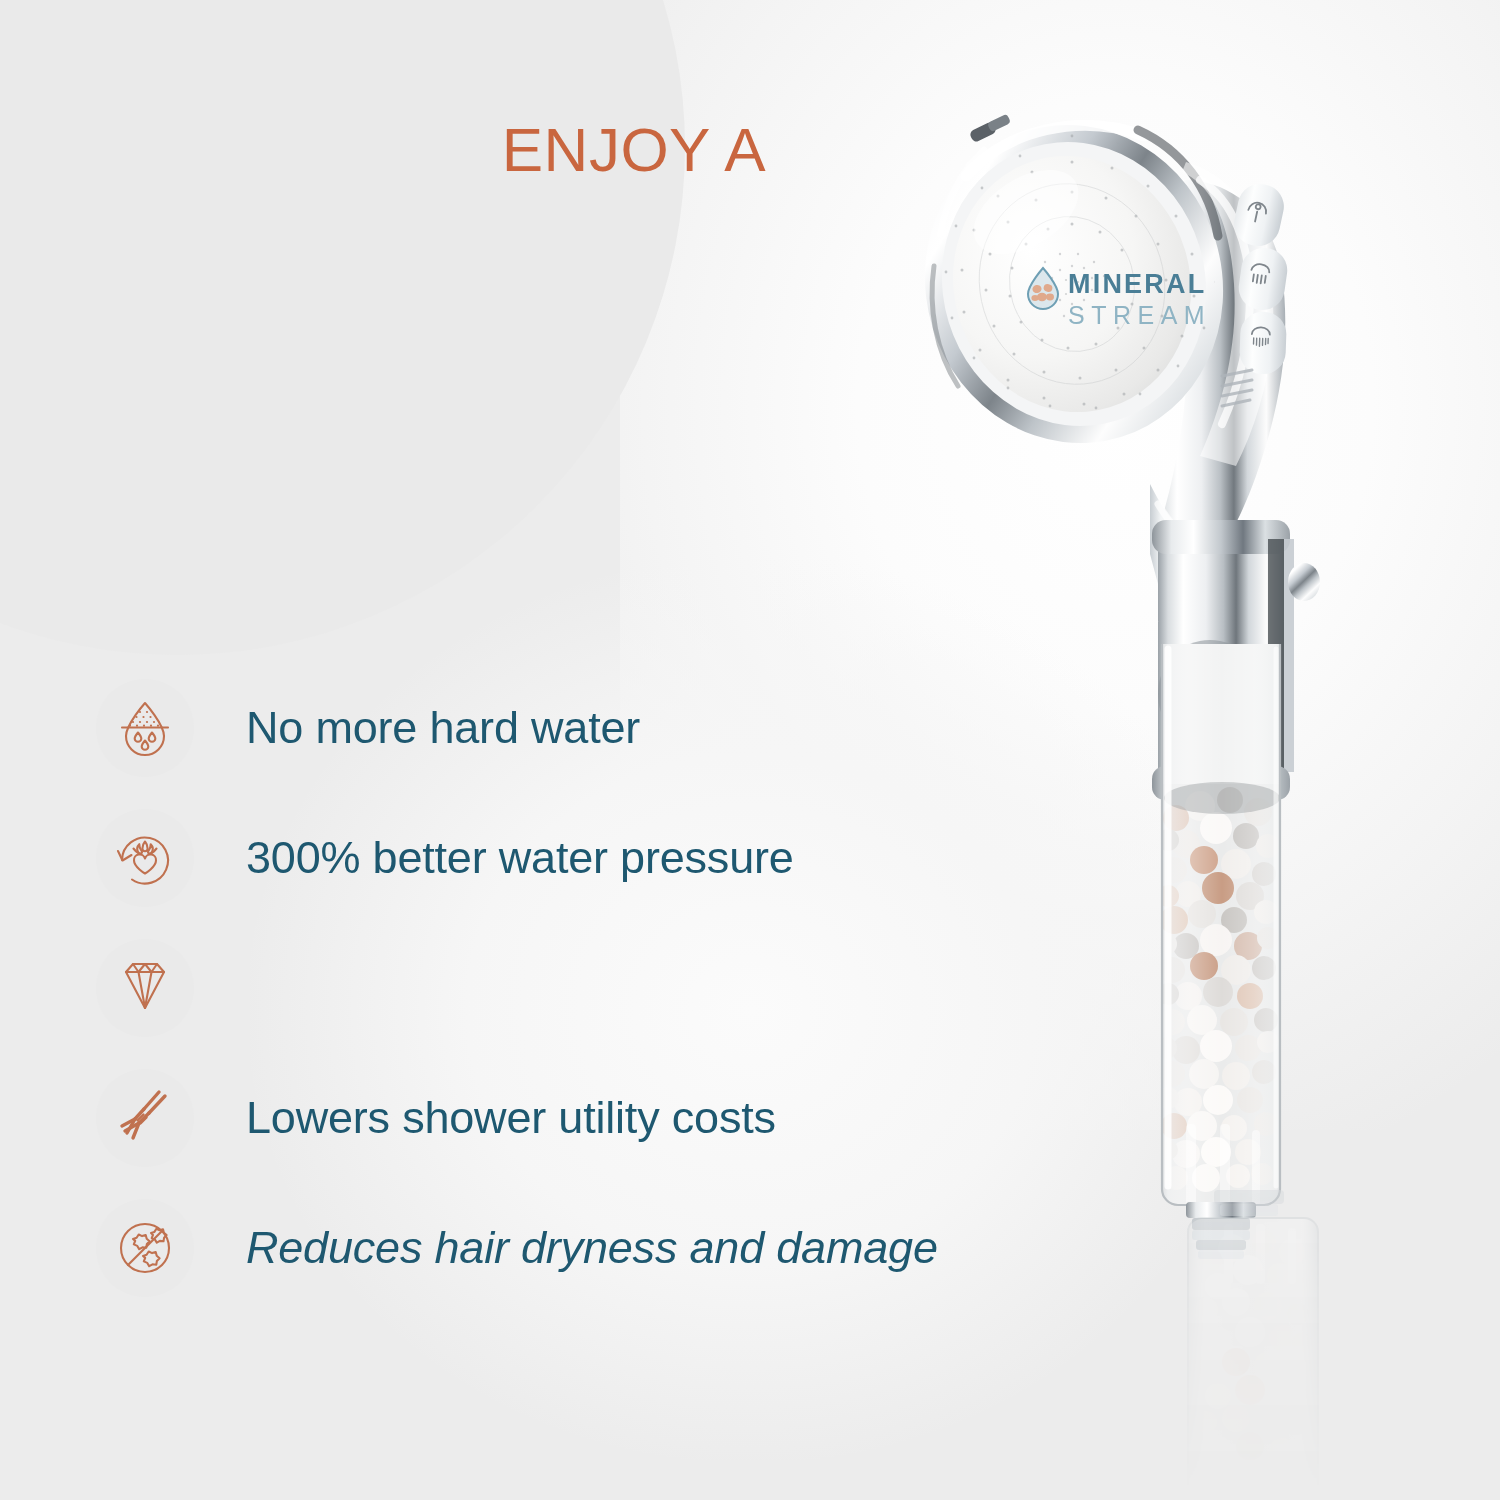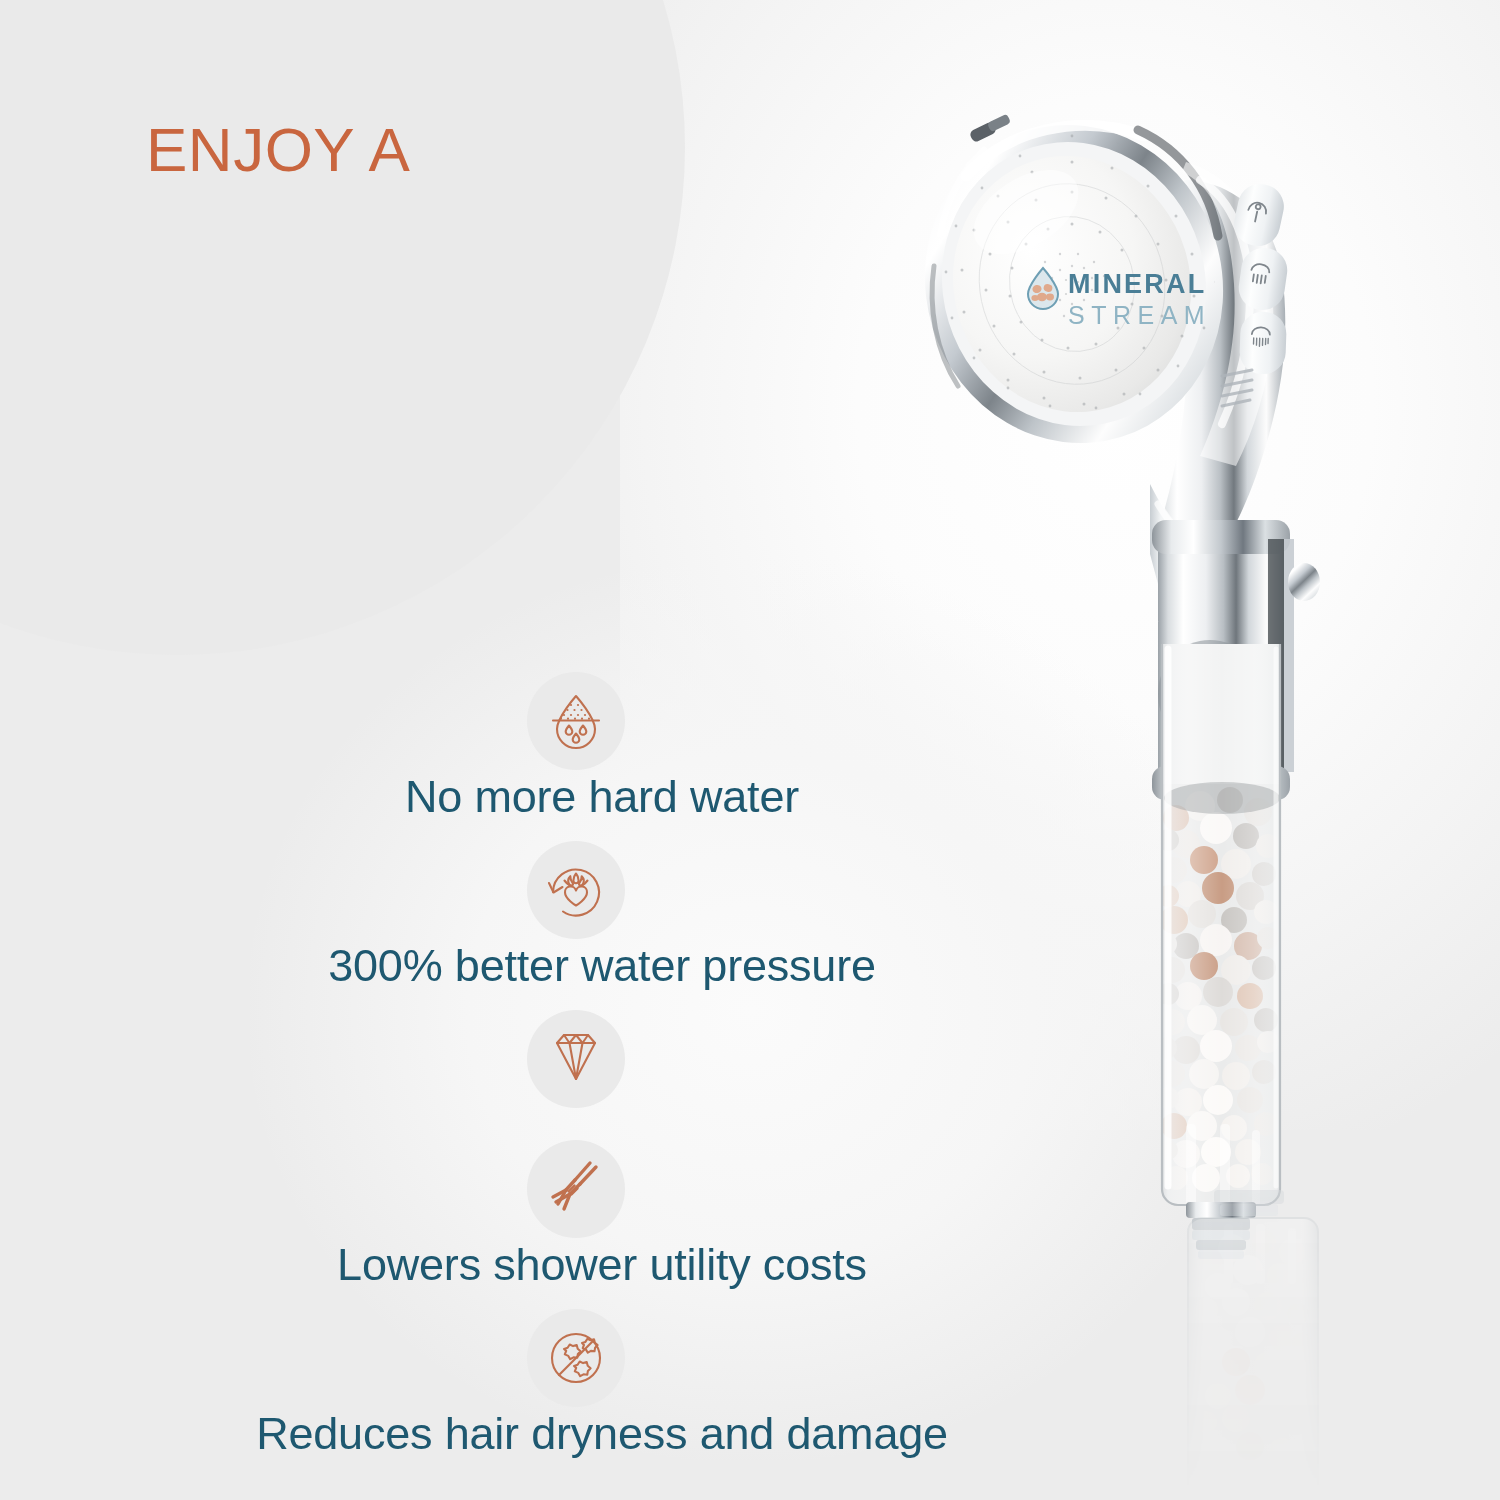--- a/index.html
+++ b/index.html
@@ -8,20 +8,21 @@
     width:1500px; height:1500px;
     font-family:"Liberation Sans", sans-serif;
     overflow:hidden;
   }
 
   #stage{
     position:relative;
     width:1500px; height:1500px;
     background:#ECECEC;
     overflow:hidden;
+    text-align:right;
   }
 
   
   .bg-glow{
     position:absolute;
     left:620px; top:-120px;
     width:1100px; height:1250px;
     background:radial-gradient(ellipse at 45% 42%, #FFFFFF 0%, #FCFCFC 30%, #F4F4F4 55%, rgba(236,236,236,0) 78%);
     pointer-events:none;
   }
@@ -69,23 +70,22 @@
   .features{
     position:absolute;
     left:96px; top:672px;
     width:960px;
   }
   .feat{
     display:flex;
     align-items:center;
     min-height:112px;
     margin-bottom:18px;
-    flex-direction:column;
-  }
-  .feat:last-child{ margin-bottom:0; }
+  }
+  .feat:last-child{ margin-bottom:0;font-style:italic; }
 
   .feat-ico{
     flex:0 0 auto;
     width:98px; height:98px;
     border-radius:50%;
     background:#EAEAEA;
     display:flex;
     align-items:center;
     justify-content:center;
   }

